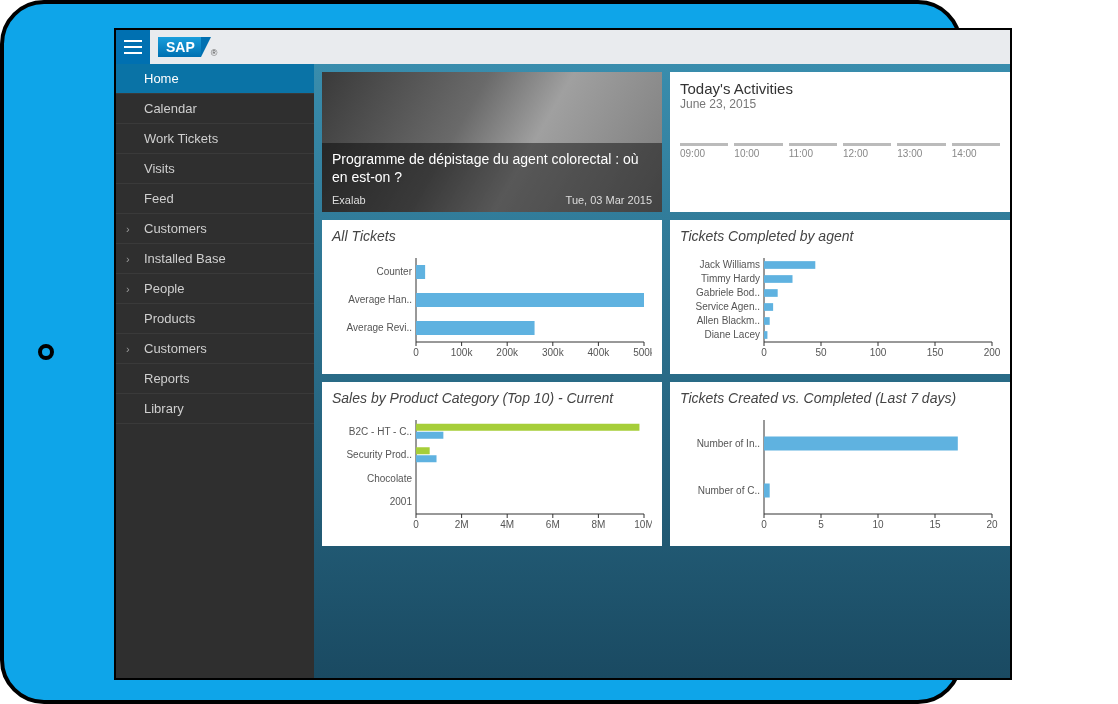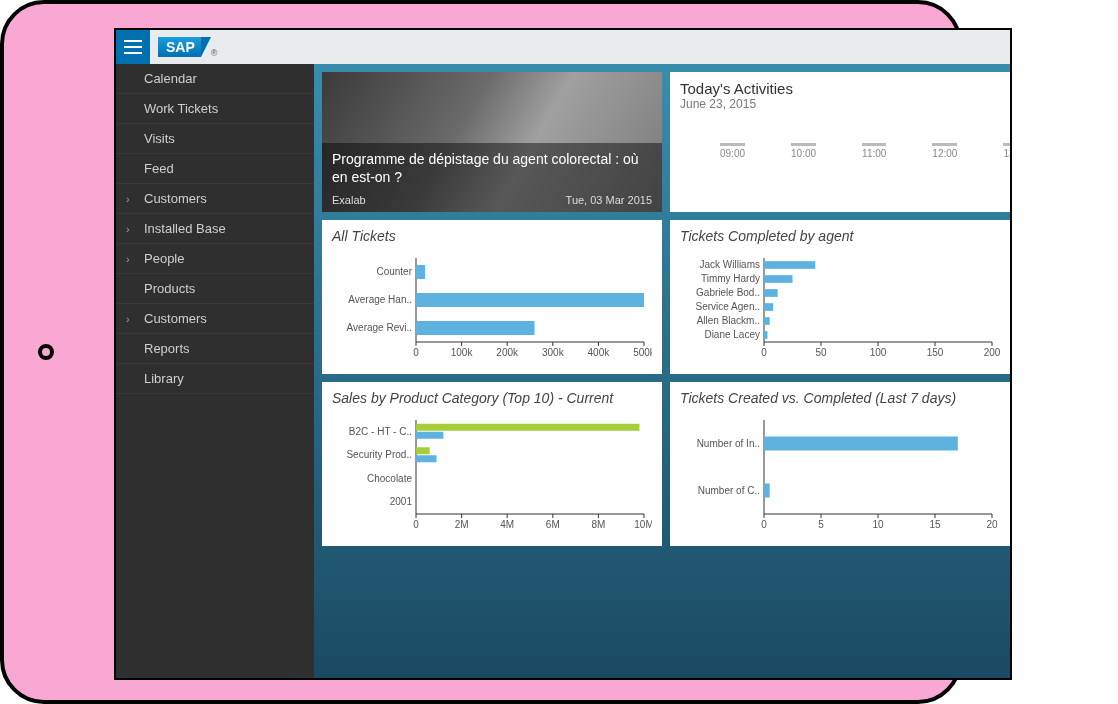--- a/index.html
+++ b/index.html
@@ -6,21 +6,21 @@
   body {
     font-family: Arial, Helvetica, sans-serif;
     background: #fff;
     width: 1118px;
     height: 704px;
     overflow: hidden;
   }
   .tablet-frame {
     width: 962px;
     height: 704px;
-    background: #f9a8d4;
+    background: #0ea5e9;
     border: 4px solid #000;
     border-radius: 44px;
     position: relative;
     display: flex;
     align-items: center;
     justify-content: center;
     padding-left: 24px;
   }
   .camera {
     position: absolute;
@@ -162,21 +162,20 @@
   .act-date { font-size: 12px; color: #777; }
   .act-msg { font-size: 12px; color: #999; margin-top: 18px; }
   .timeline { display: flex; gap: 6px; margin-top: 32px; }
   .timeline .slot {
     flex: 1;
     border-top: 3px solid #bbb;
     font-size: 10px;
     color: #888;
     text-align: left;
     padding-top: 2px;
-    margin-left: 40px;
   }
   .chart-wrap { padding: 4px 10px 8px 10px; }
   svg text { font-family: Arial, sans-serif; }
   .bar { fill: #5fb2e0; }
   .bar2 { fill: #a6ce39; }
   .axis { stroke: #333; stroke-width: 1; }
   .tick-label { font-size: 10px; fill: #555; }
   .cat-label { font-size: 10px; fill: #555; }
 </style>
 </head>
@@ -196,20 +195,21 @@
           </svg>
       </div>
       <div class="logo">
         <span class="logo-box">SAP</span>
         <small>®</small>
       </div>
     </div>
 
     <div class="body">
       <div class="sidebar" id="sidebar">
+          <div class="nav-item active"><span>Home</span></div>
           <div class="nav-item"><span>Calendar</span></div>
           <div class="nav-item"><span>Work Tickets</span></div>
           <div class="nav-item"><span>Visits</span></div>
           <div class="nav-item"><span>Feed</span></div>
           <div class="nav-item"><span class="chevron" style="transform: translateY(-50%);">›</span><span>Customers</span></div>
           <div class="nav-item"><span class="chevron" style="transform: translateY(-50%);">›</span><span>Installed Base</span></div>
           <div class="nav-item"><span class="chevron" style="transform: translateY(-50%);">›</span><span>People</span></div>
           <div class="nav-item"><span>Products</span></div>
           <div class="nav-item"><span class="chevron" style="transform: translateY(-50%);">›</span><span>Customers</span></div>
           <div class="nav-item"><span>Reports</span></div>

